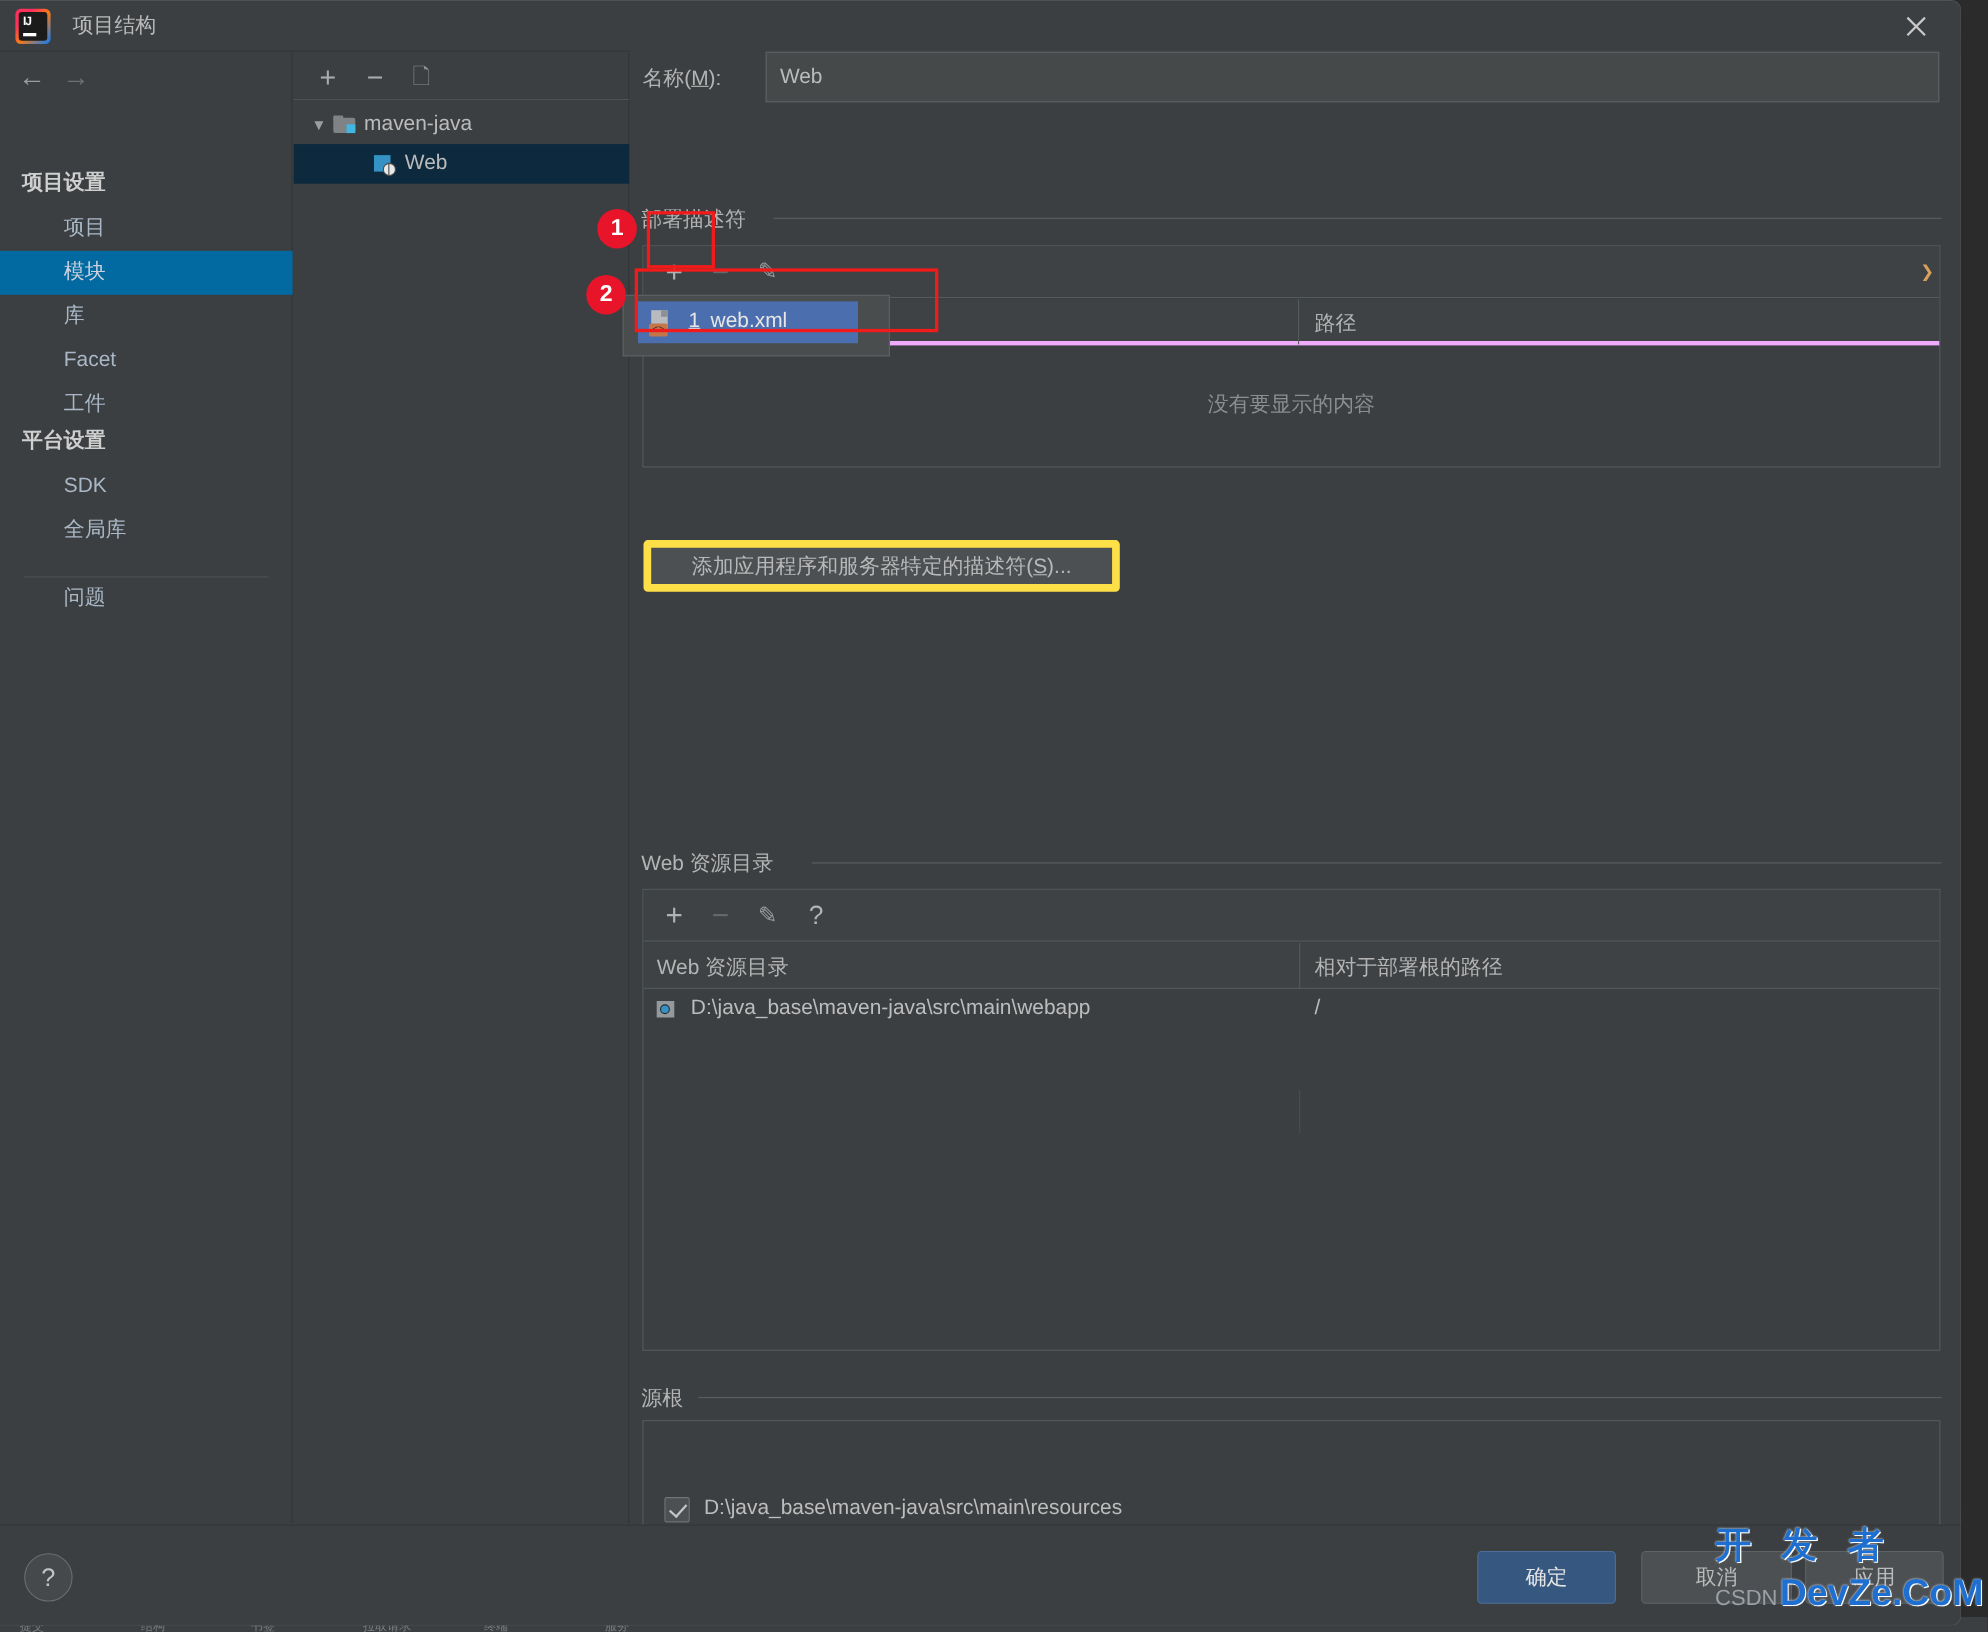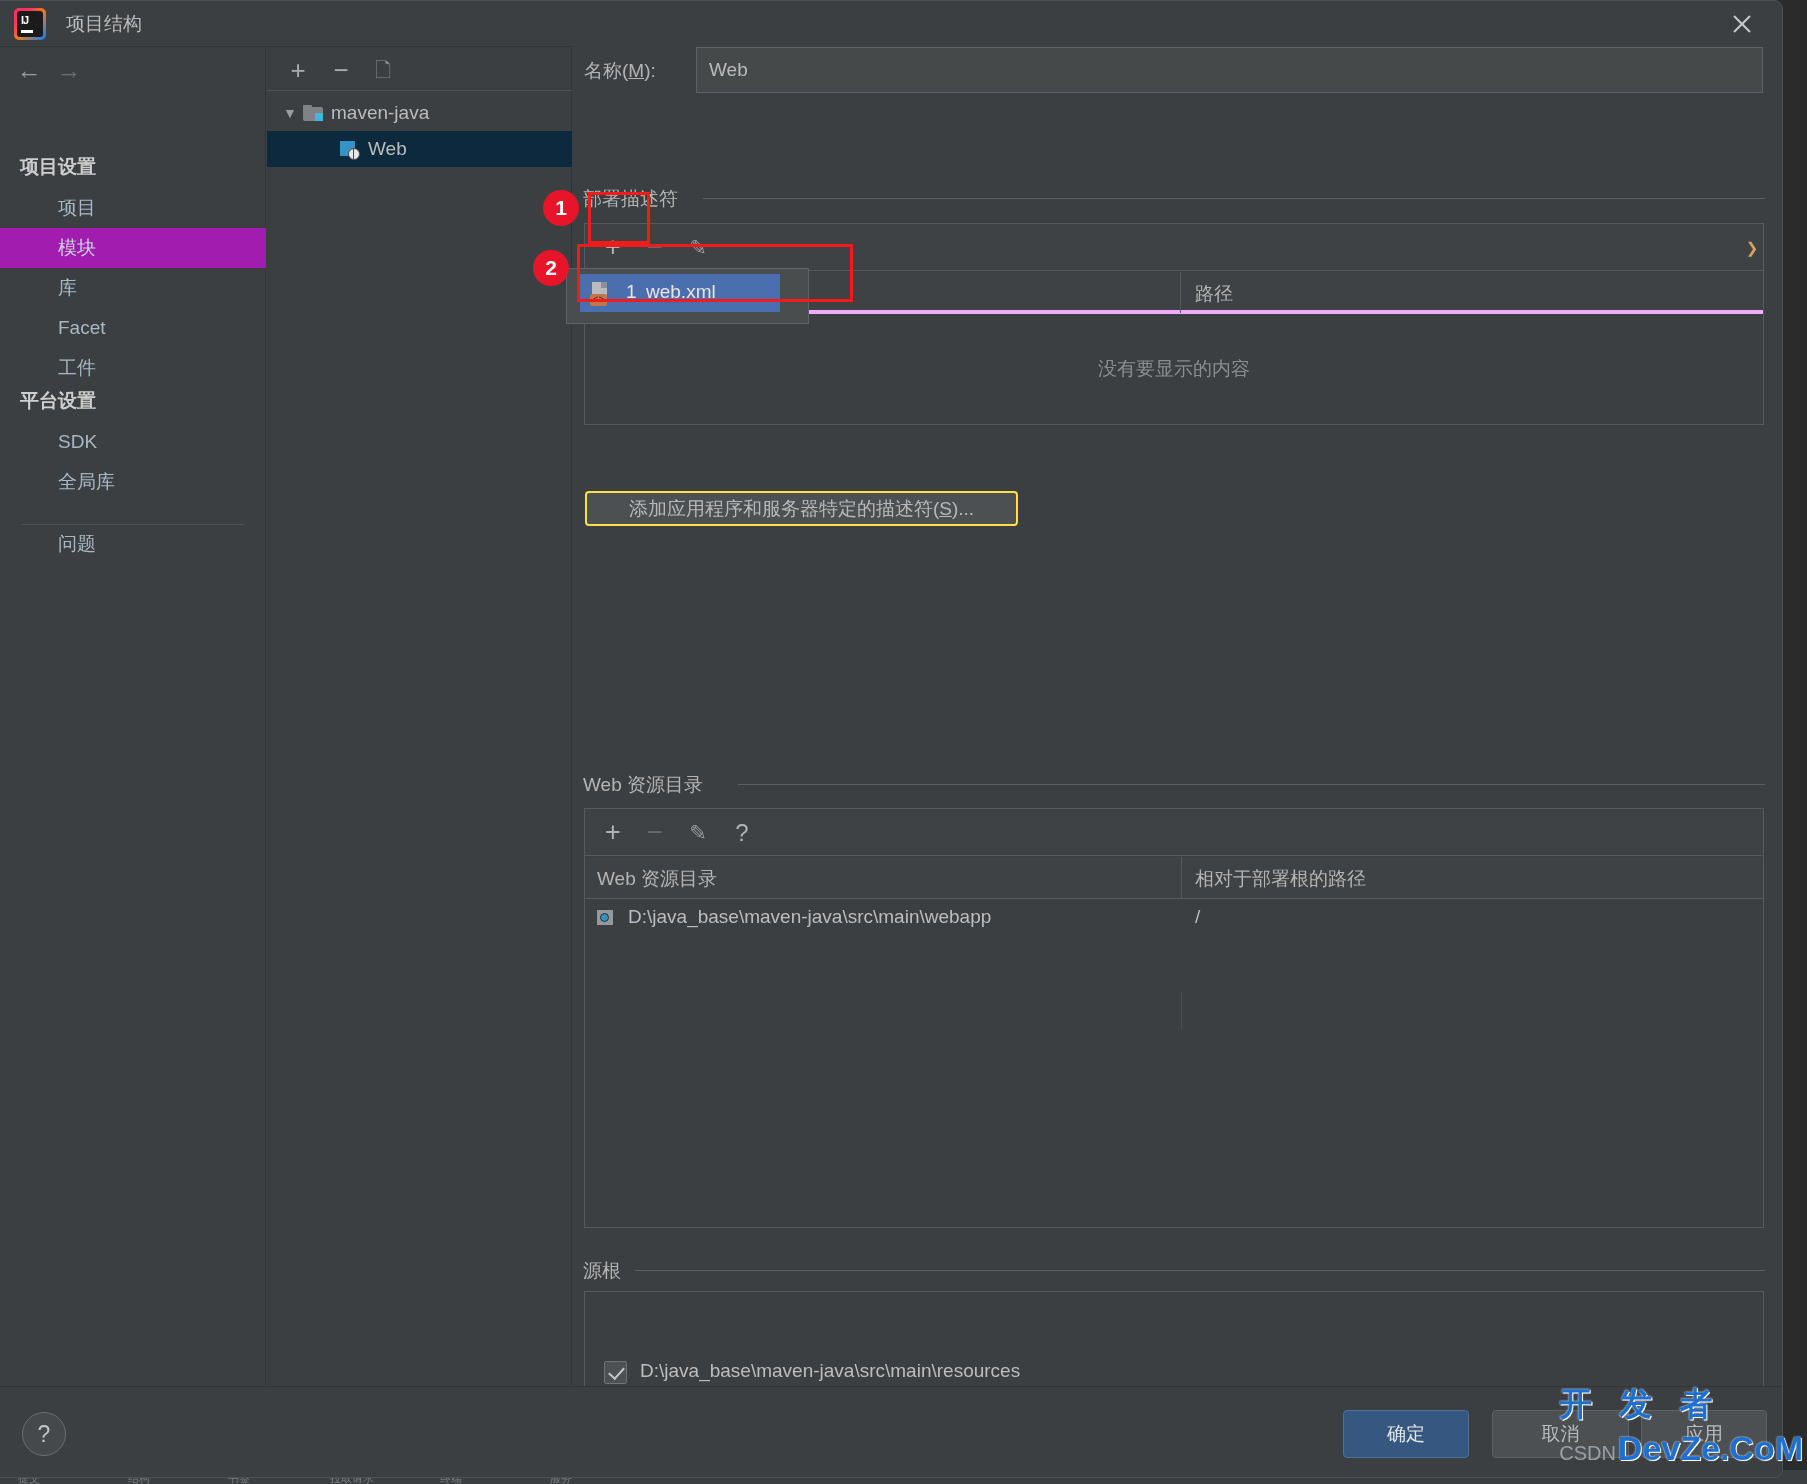--- a/index.html
+++ b/index.html
@@ -77,21 +77,21 @@
   .nav-arrow.fwd  { left: 52px; color:#6b6f72; }
 
   .nav-group-title {
     position: absolute; left: 20px; height: 30px; line-height: 30px;
     color: #cfcfcf; font-size: 19px; font-weight: bold;
   }
   .nav-item {
     position: absolute; left: 0; width: 266px; height: 40px; line-height: 40px;
     padding-left: 58px; color: #a9b7c6; font-size: 19px; cursor: pointer;
   }
-  .nav-item.selected { background: #a21caf; color: #c9d2dd; }
+  .nav-item.selected { background: #0369a1; color: #c9d2dd; }
   #nav-divider {
     position: absolute; left: 22px; top: 476px; width: 222px; height: 1px;
     background: #4e5254;
   }
 
   
   #treecol {
     position: absolute; left: 267px; top: 47px; width: 305px; height: 1337px;
     background: #3c3f41; border-right: 1px solid #323537;
   }
@@ -203,22 +203,22 @@
   #dd-popup-mnemonic {
     position: absolute; left: 46px; top: 7px; color: #e6e6e6; font-size: 19px;
     text-decoration: underline;
   }
   #dd-popup-label {
     position: absolute; left: 66px; top: 7px; color: #e6e6e6; font-size: 19px;
   }
 
   
   #add-desc-btn {
-    position: absolute; left: 12px; top: 455px; width: 433px; height: 35px;
-    background: #4c5052; border: 2px solid #fde047; border-radius: 4px;
+    position: absolute; left: 12px; top: 455px; width: 433px; height: 47px;
+    background: #4c5052; border: 7px solid #fde047; border-radius: 4px;
     color: #b8b8b8; font-size: 19px; cursor: pointer;
     font-family: "Liberation Sans", sans-serif;
   }
   #add-desc-btn u { text-decoration: underline; }
 
   
   #wrd-group-label { position: absolute; left: 10px; top: 736px; color: #b4b4b4; font-size: 19px; }
   #wrd-group-line {
     position: absolute; left: 165px; top: 748px; width: 1027px; height: 1px; background: #5b5f61;
   }

